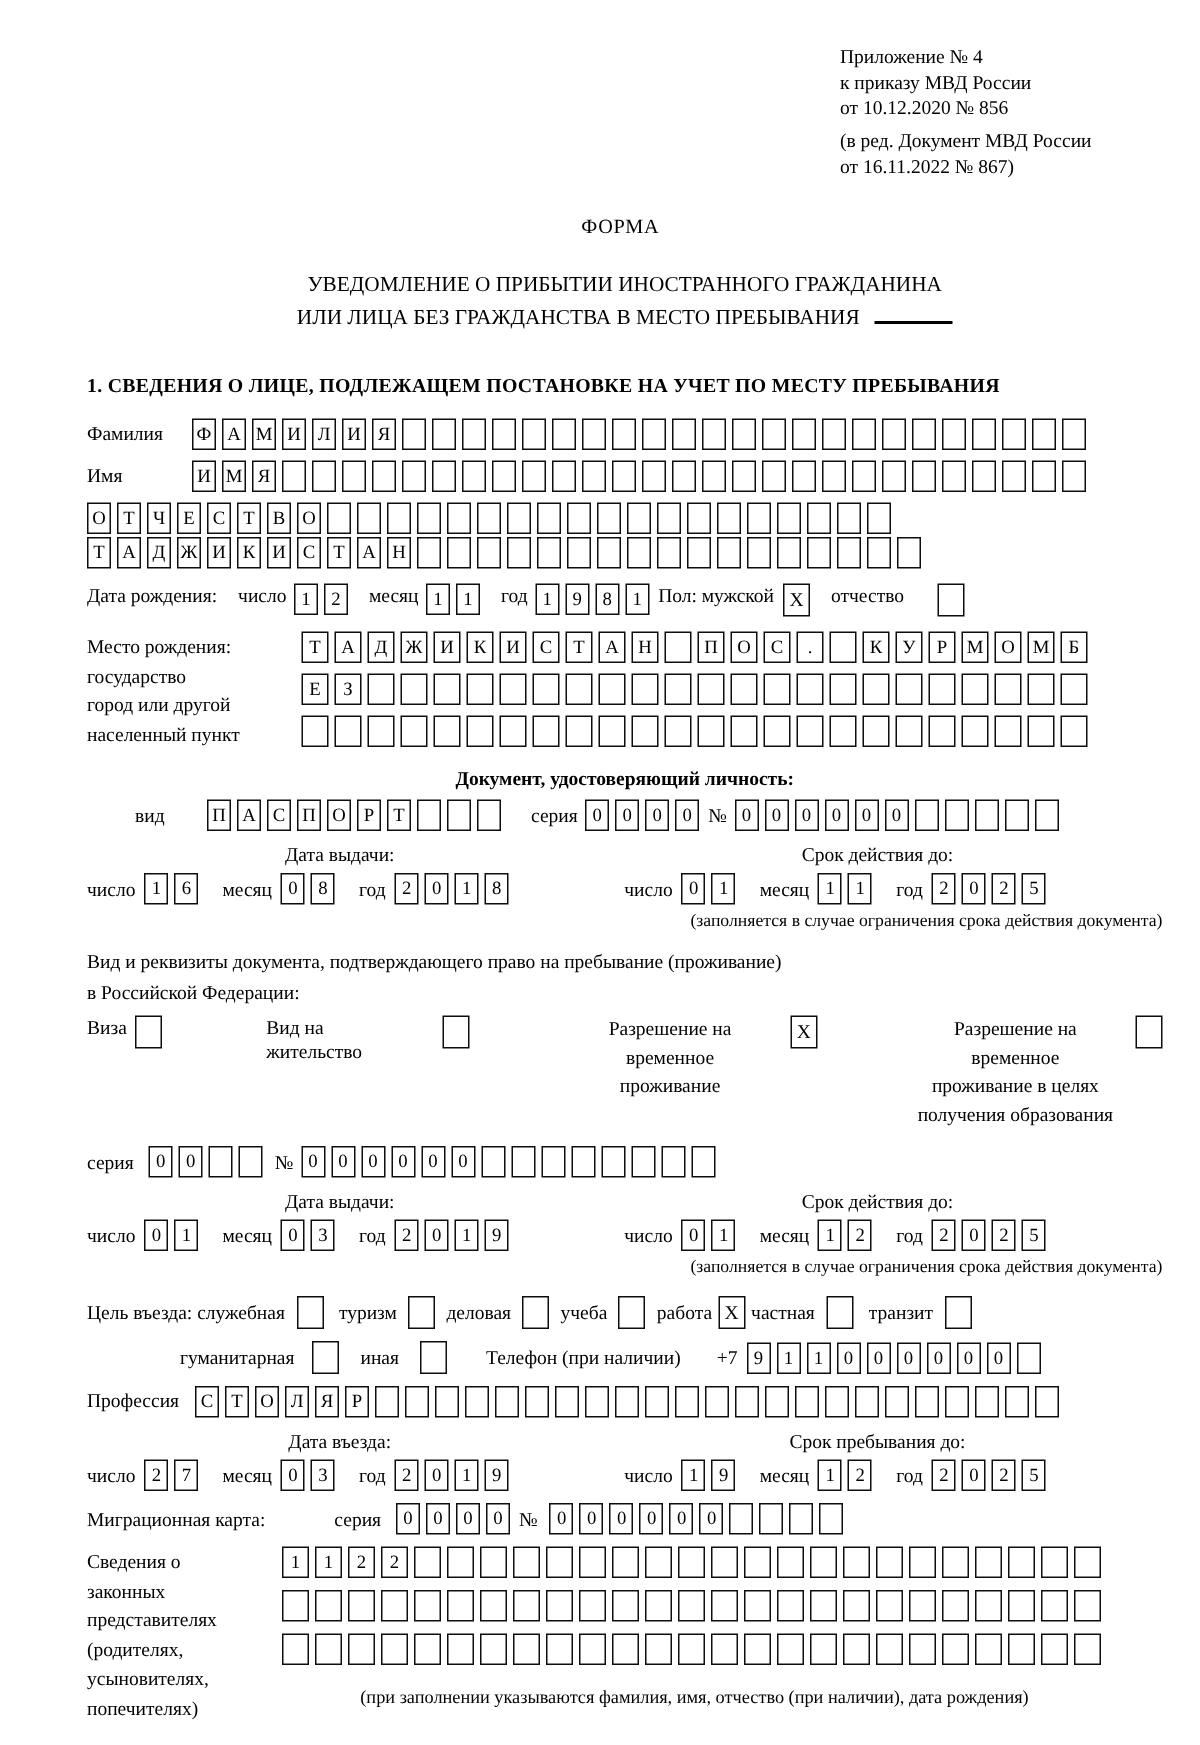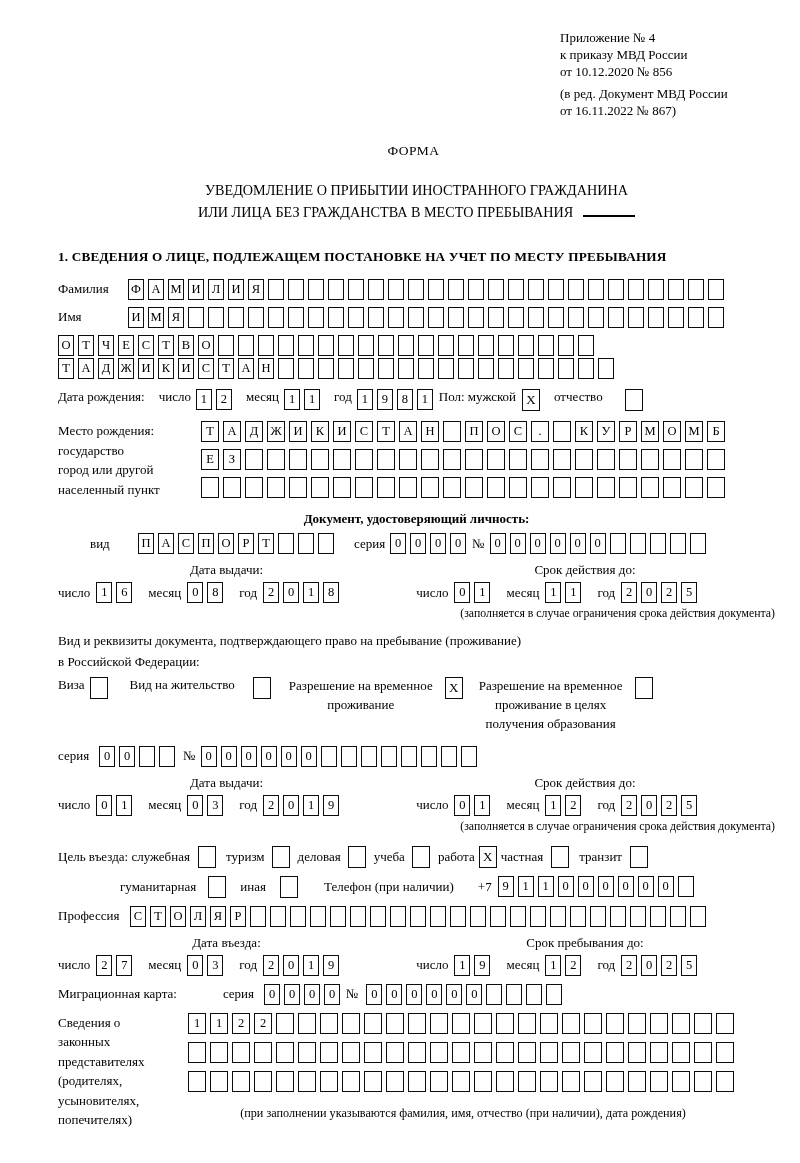--- a/index.html
+++ b/index.html
@@ -27,21 +27,21 @@
   .iw{margin:0 5px 0 10px;}
   .two-col{display:flex;}
   .col-l{width:47%;}
   .col-r{width:53%;}
   .dh{text-align:center;margin-top:8px;}
   .dgroup{display:flex;align-items:center;}
   .dgroup .w{margin:0 6px 0 0;}
   .dgroup .w2{margin:0 6px 0 12px;}
   .note{font-size:11.8px;text-align:right;margin-top:3px;}
   .intro{margin-top:10px;line-height:1.6;}
-  .res-row{display:flex;align-items:flex-start;margin-top:4px;}
+  .res-row{display:flex;align-items:flex-start;margin-top:4px;gap:48px;}
   .res-item{display:flex;align-items:flex-start;}
   .res-text{text-align:center;line-height:1.45;}
   .purpose-row{display:flex;align-items:center;margin-top:12px;}
   .purpose-row2{display:flex;align-items:center;margin-top:8px;padding-left:62px;}
   .mt6{margin-top:6px;margin-left:32px;} .mt7{margin-top:7px;} .mt8{margin-top:8px;}
   .mt10{margin-top:10px;} .mt12{margin-top:12px;} .mt14{margin-top:14px;}
   .doc-heading{text-align:center;font-weight:bold;margin-top:6px;}
 </style>
 </head>
 <body>

